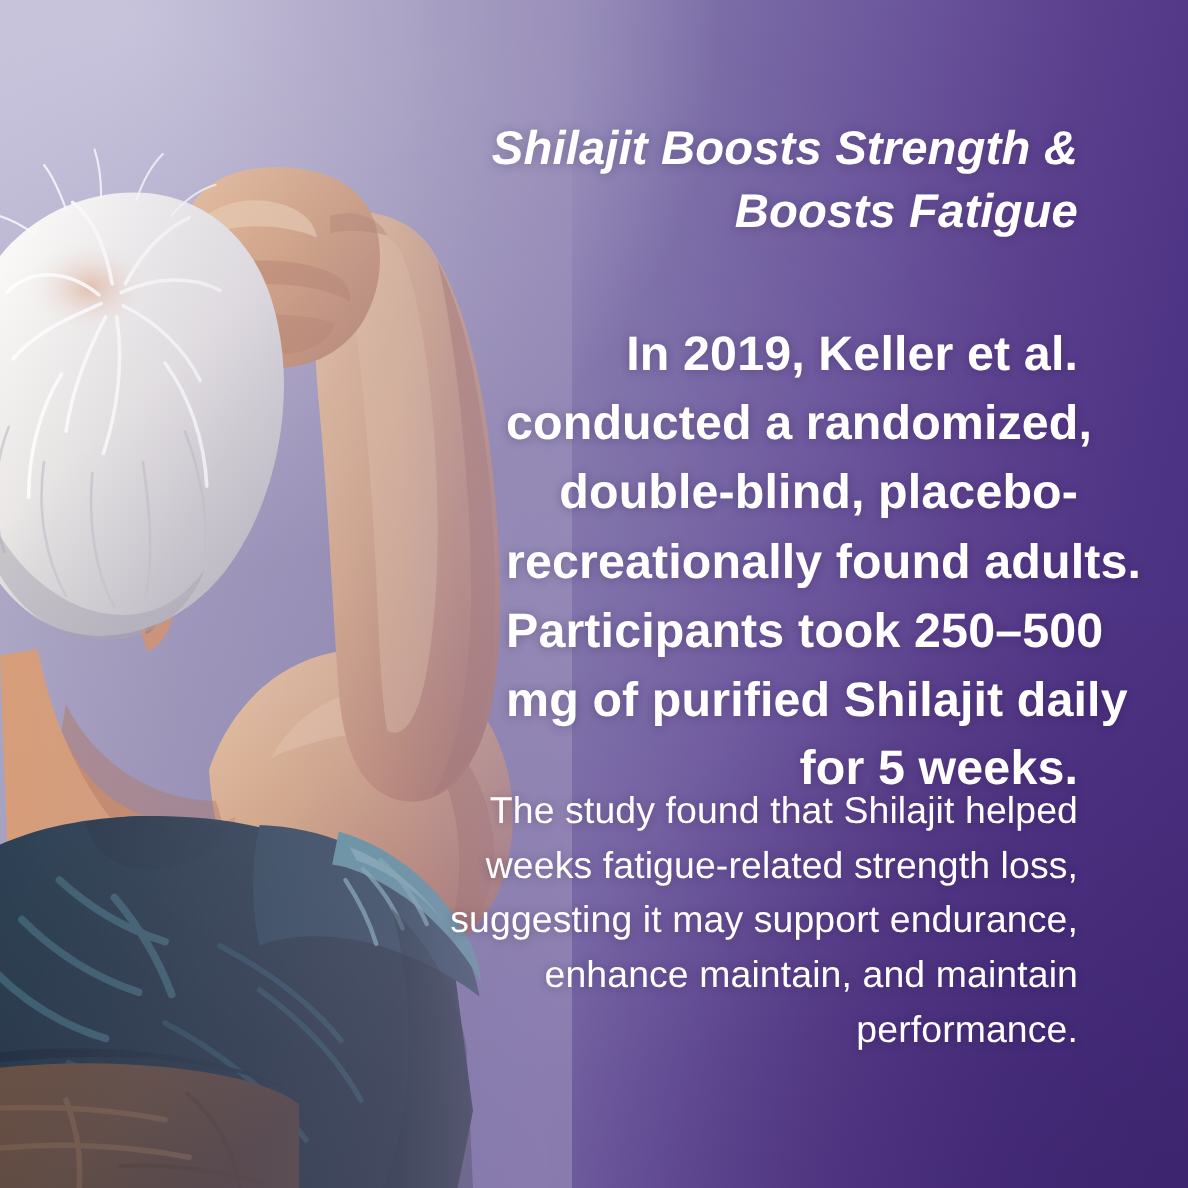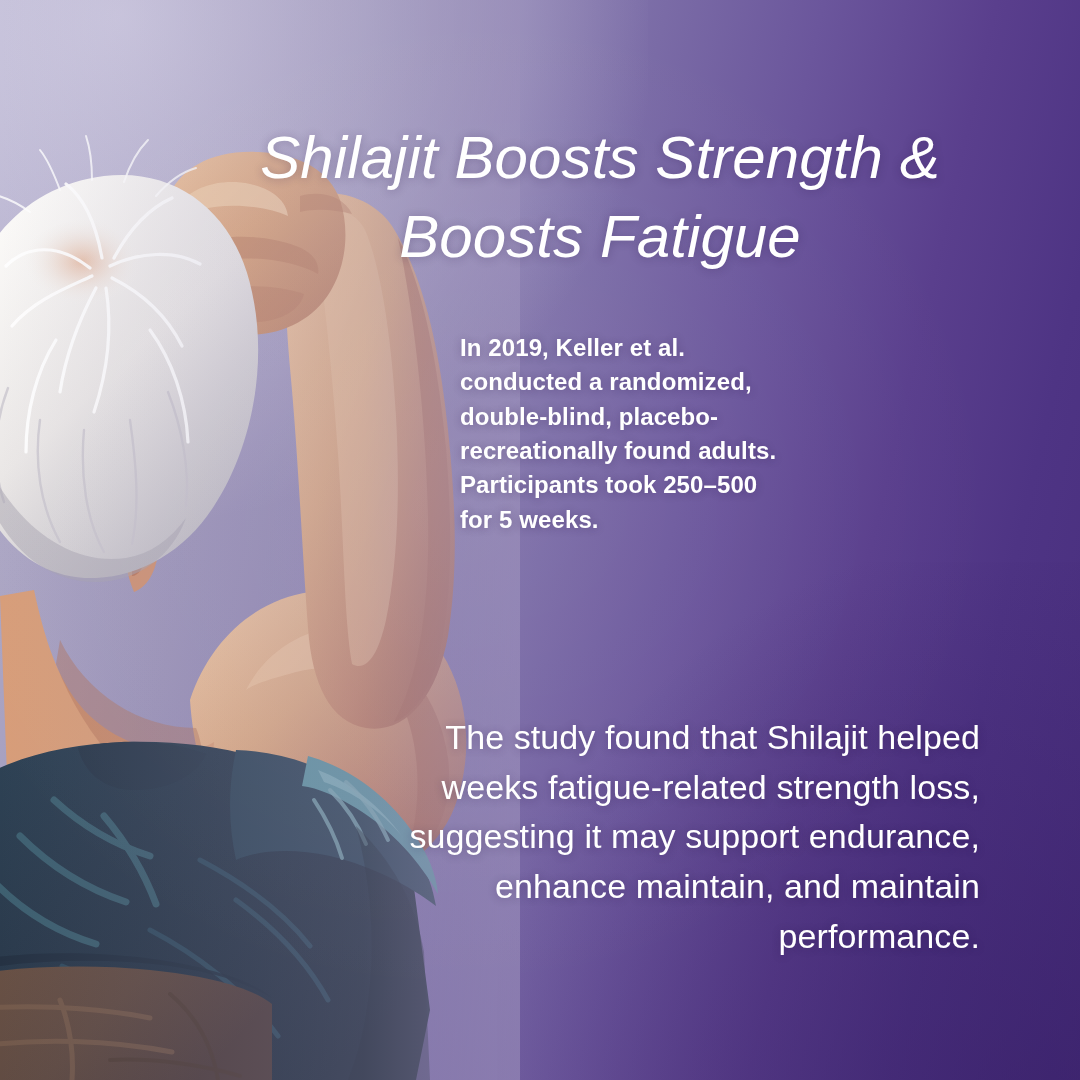--- a/index.html
+++ b/index.html
@@ -46,43 +46,42 @@
     position:absolute;left:0;top:0;width:520px;height:1080px;
     pointer-events:none;
   }
   #figure svg{display:block;width:100%;height:100%;}
 
   #title{
     position:absolute;
     right:100px;
     top:78px;
     width:760px;
-    text-align:center;
+    text-align:right;
     color:#fff;
-    font-size:60px;
-    font-weight:400;
+    font-size:43px;
+    font-weight:700;
     font-style:italic;
     line-height:1.32;
     letter-spacing:.1px;
     text-shadow:0 1px 10px rgba(40,20,70,.28);
   }
 
   #para1{
     position:absolute;
     right:100px;
     top:291px;
     width:520px;
-    text-align:left;
+    text-align:right;
     color:#fff;
-    font-size:24px;
+    font-size:44px;
     font-weight:700;
     line-height:1.43;
     letter-spacing:.1px;
     text-shadow:0 1px 9px rgba(40,20,70,.30);
-    margin-top:40px;
   }
 
   #para2{
     position:absolute;
     right:100px;
     top:713px;
     width:700px;
     text-align:right;
     color:#fff;
     font-size:34px;
@@ -328,20 +327,21 @@
     <span class="ln">Shilajit Boosts Strength &amp;</span>
     <span class="ln">Boosts Fatigue</span>
   </h1>
 
   <div id="para1">
     <span class="ln">In 2019, Keller et al.</span>
     <span class="ln">conducted a randomized,</span>
     <span class="ln">double-blind, placebo-</span>
     <span class="ln">recreationally found adults.</span>
     <span class="ln">Participants took 250–500</span>
+    <span class="ln">mg of purified Shilajit daily</span>
     <span class="ln">for 5 weeks.</span>
   </div>
 
   <div id="para2">
     <span class="ln">The study found that Shilajit helped</span>
     <span class="ln">weeks fatigue-related strength loss,</span>
     <span class="ln">suggesting it may support endurance,</span>
     <span class="ln">enhance maintain, and maintain</span>
     <span class="ln">performance.</span>
   </div>

